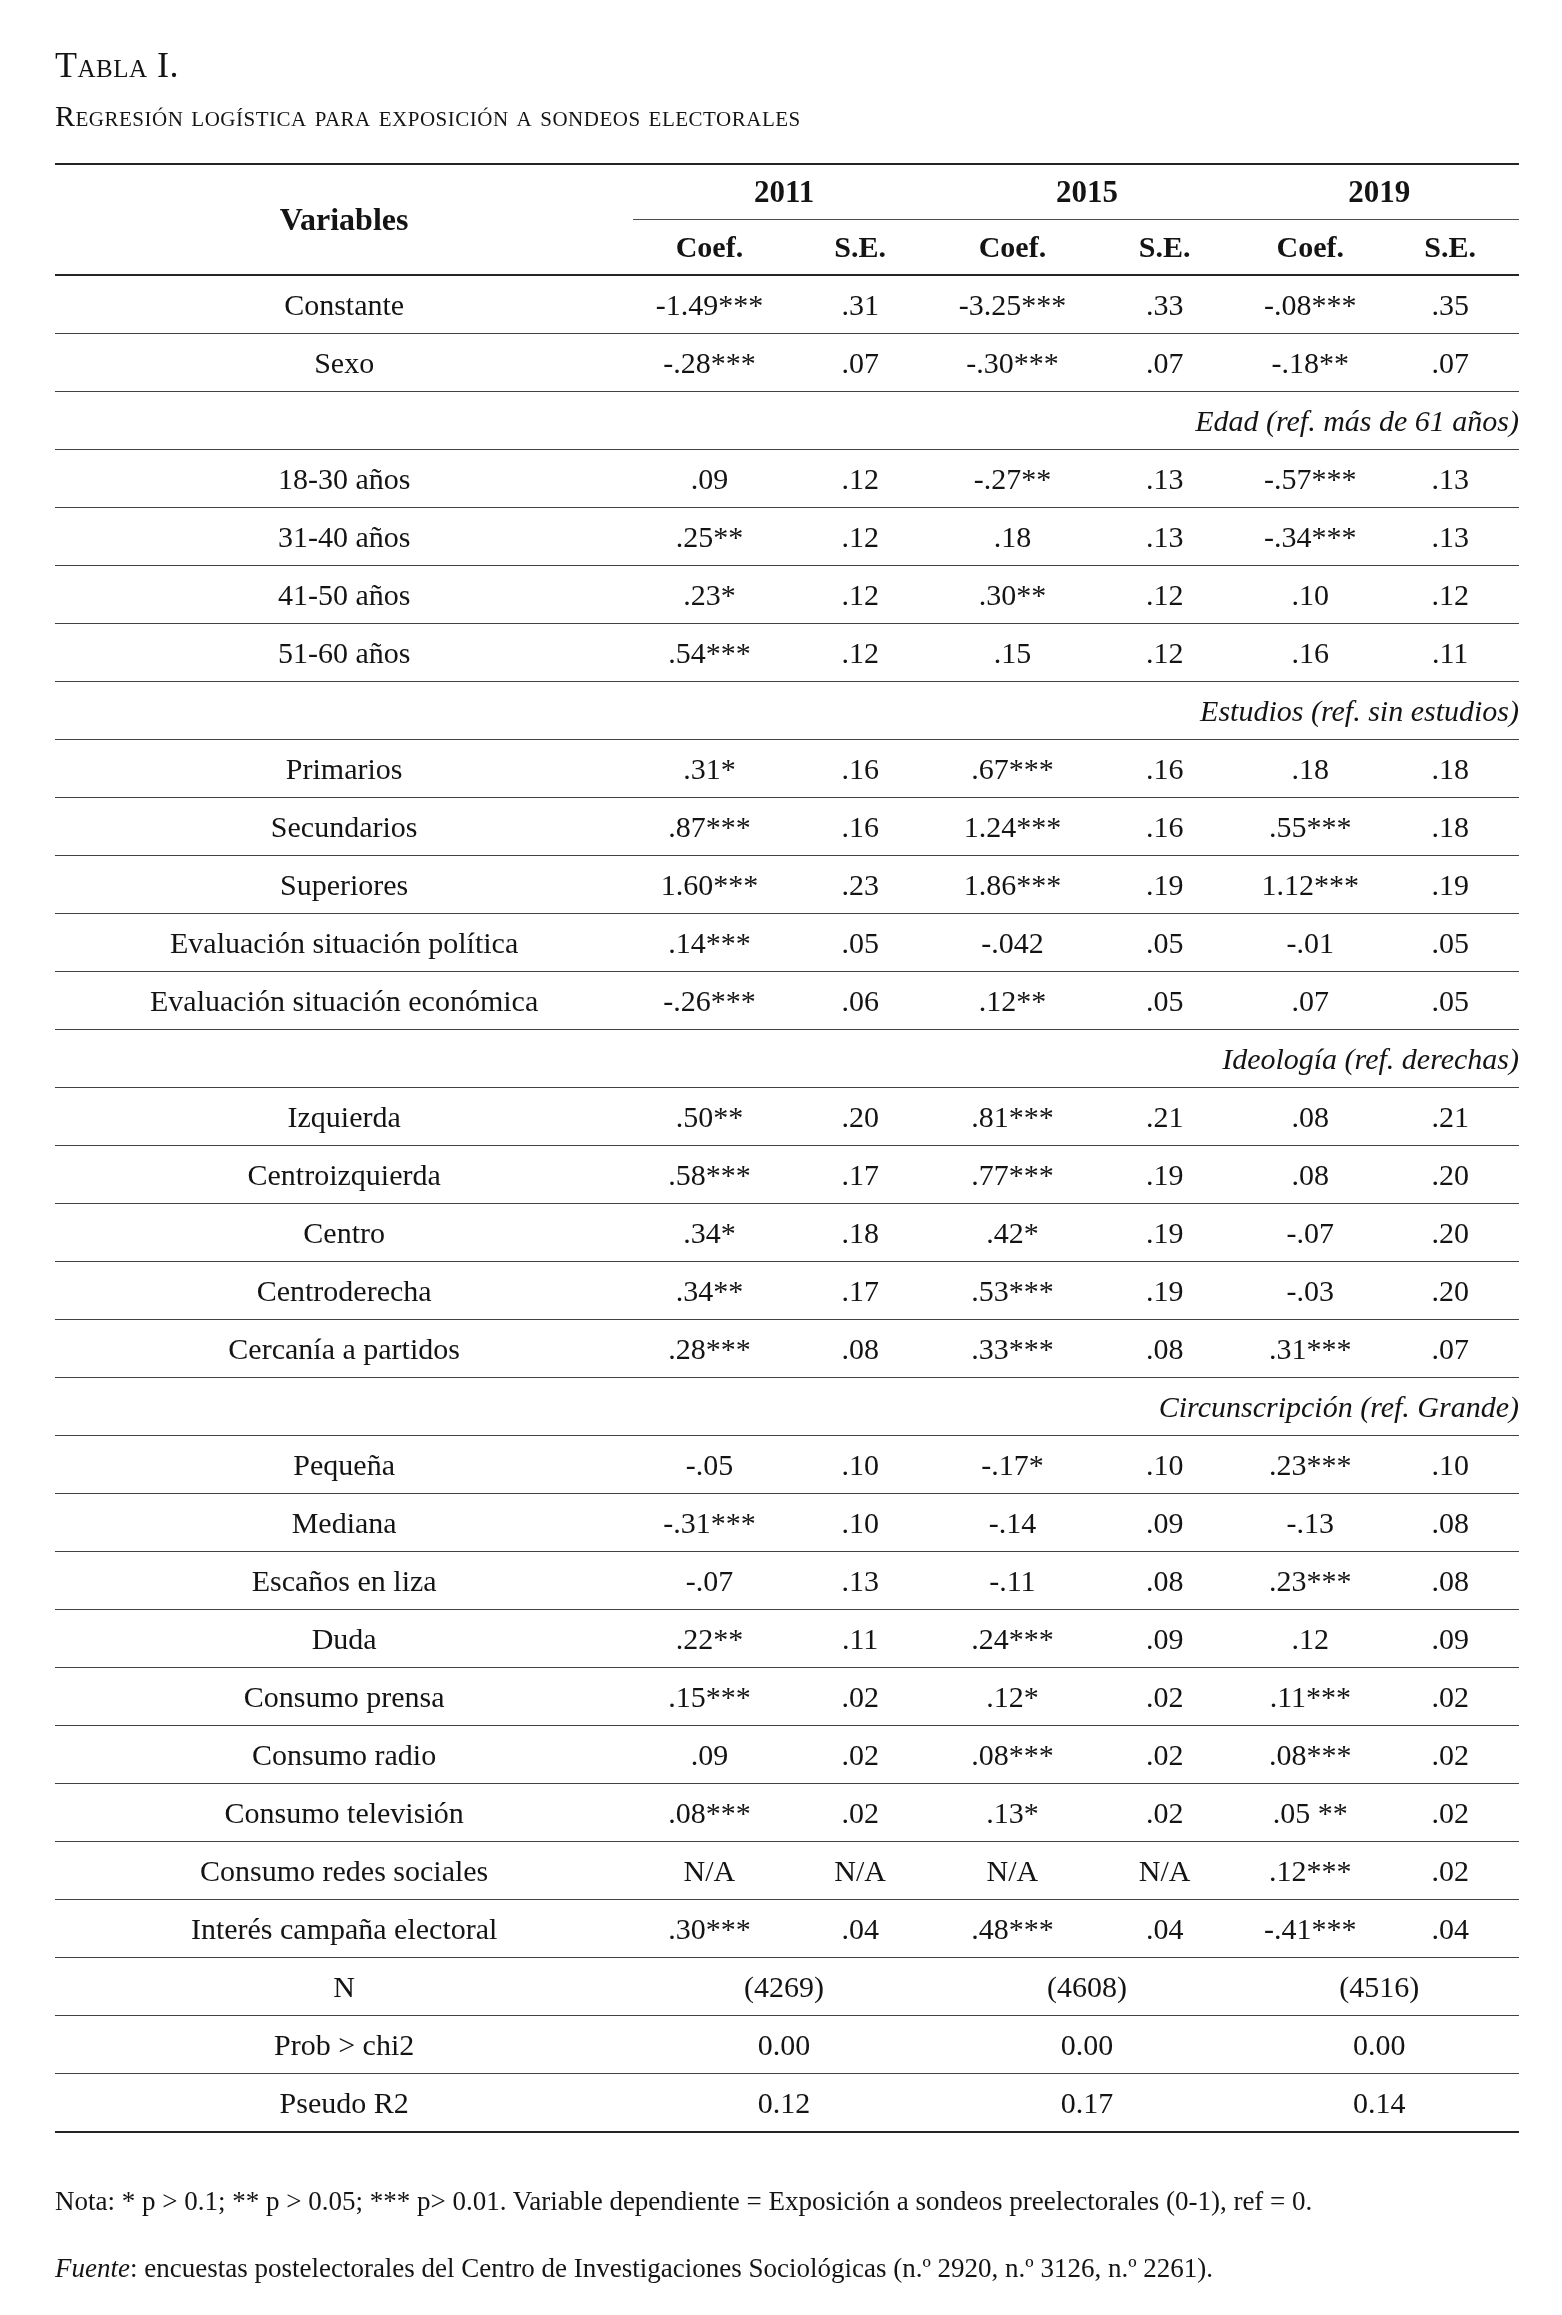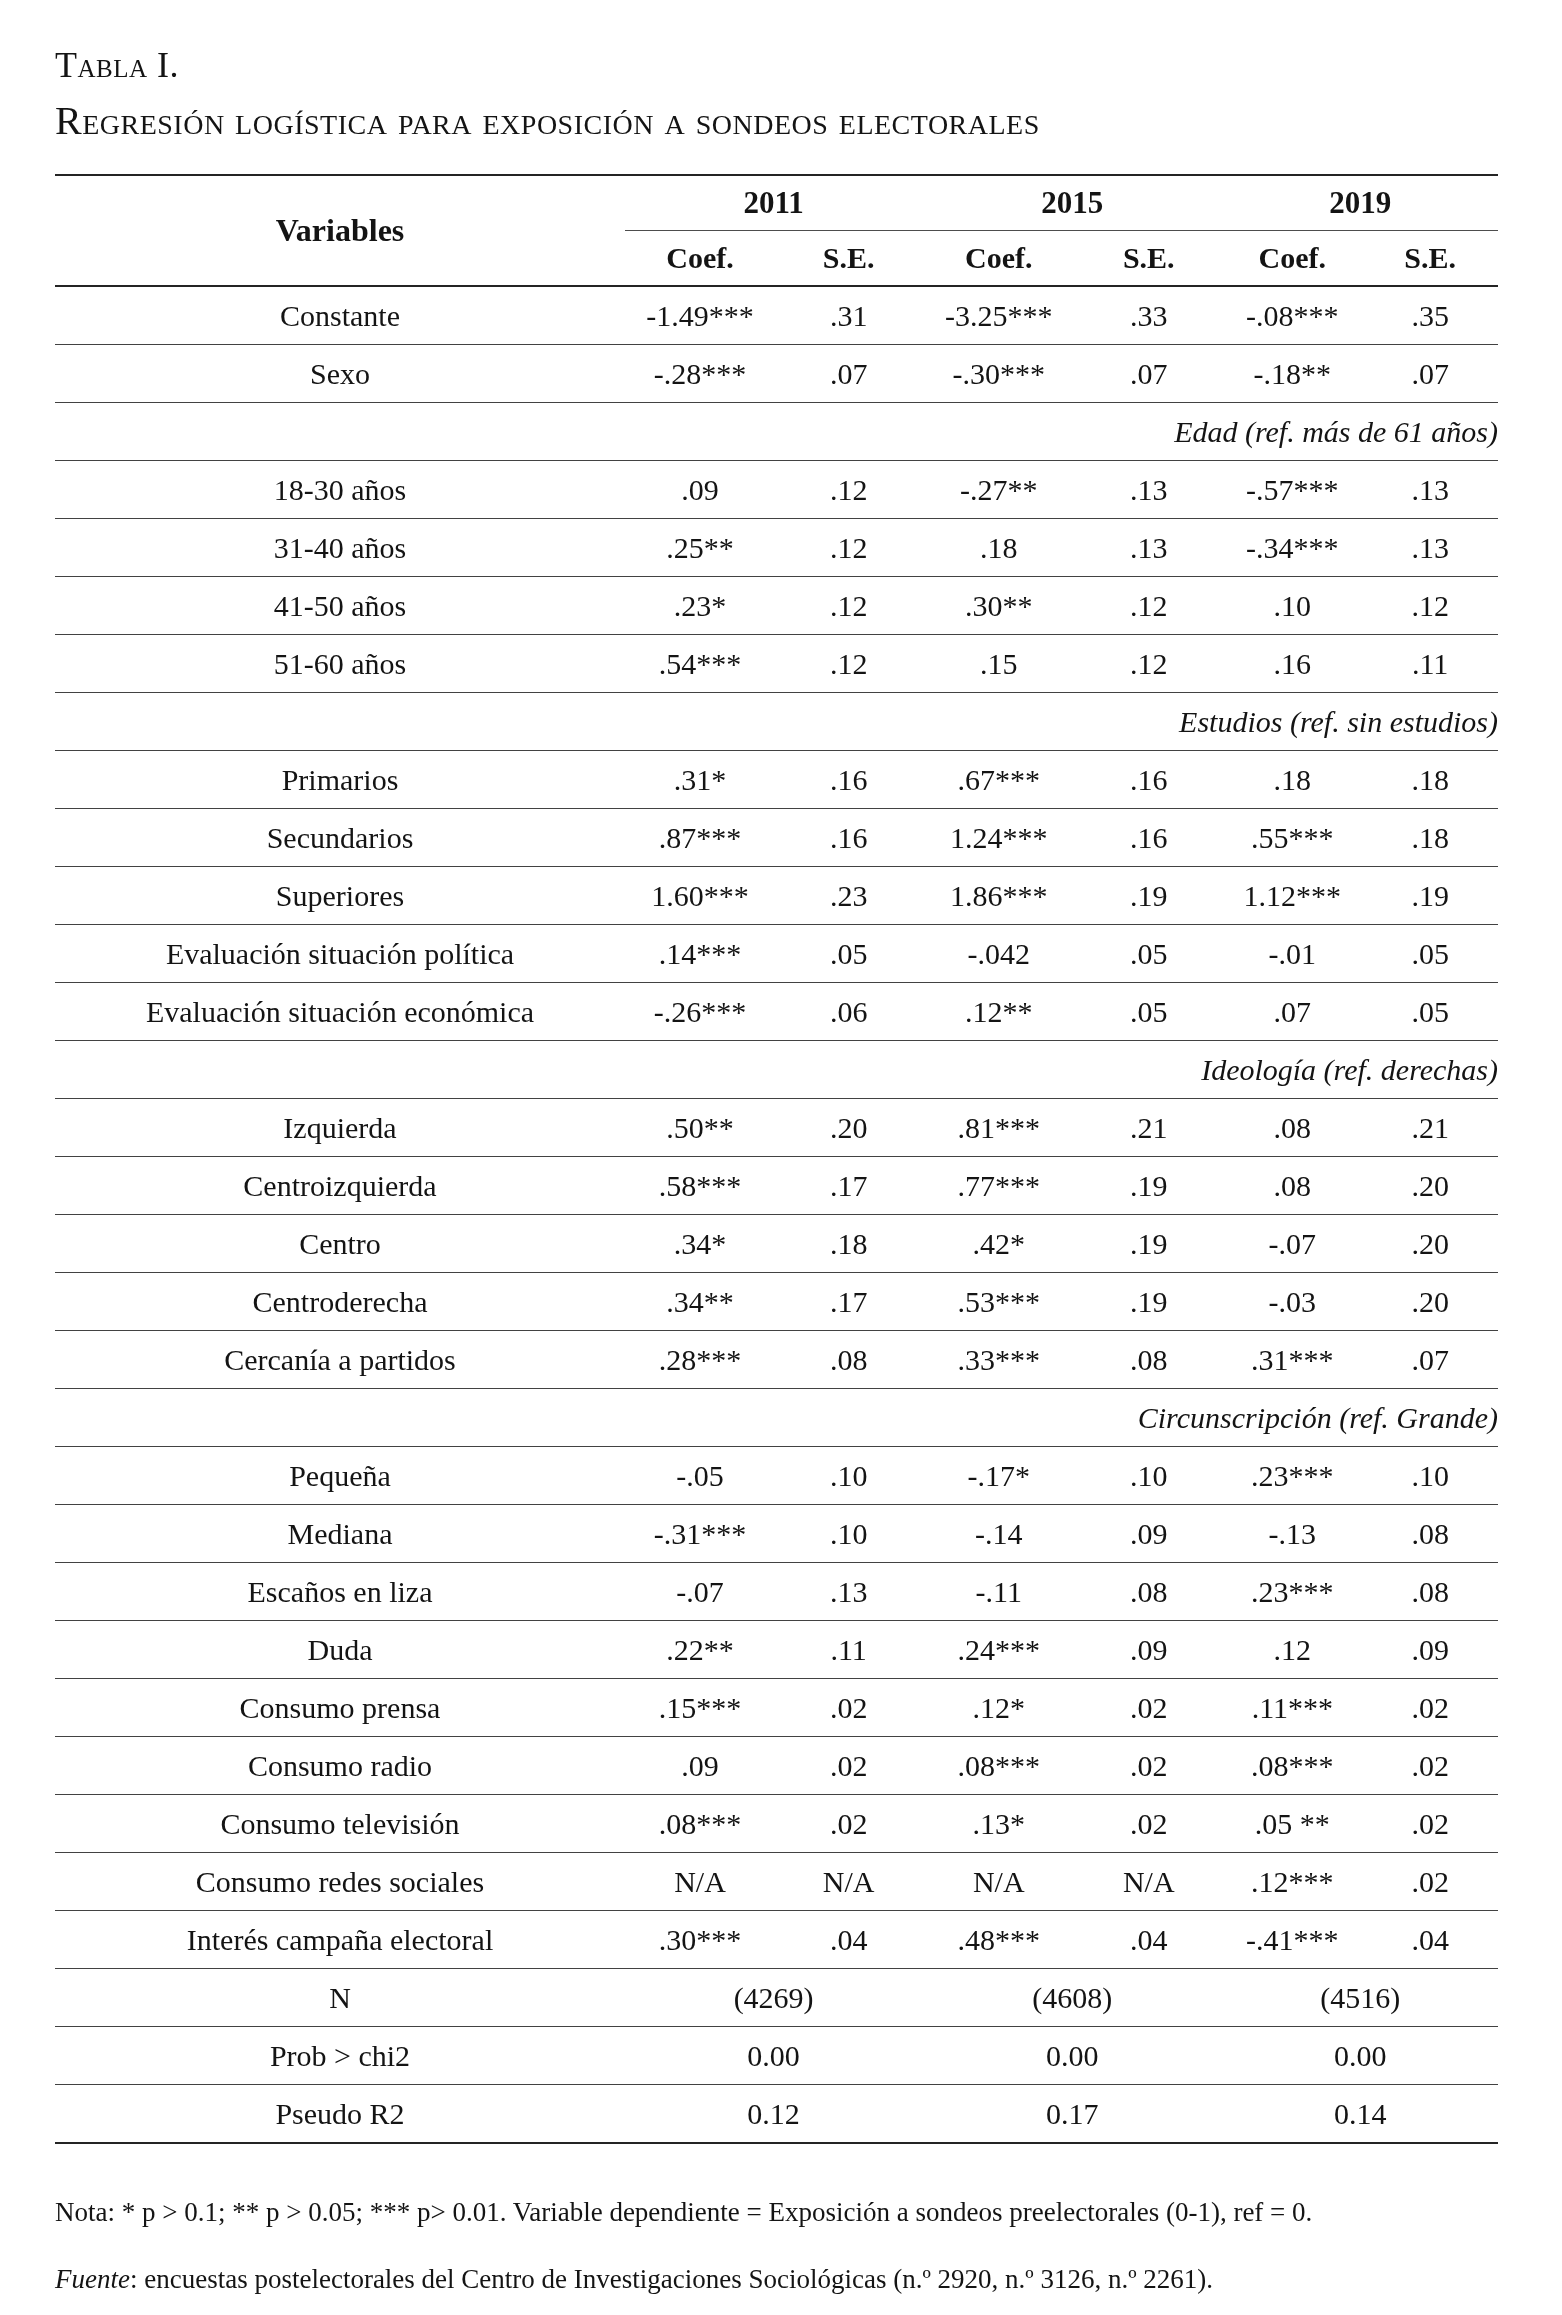--- a/index.html
+++ b/index.html
@@ -10,33 +10,33 @@
   }
   body {
     font-family: "Liberation Serif", "DejaVu Serif", serif;
     color: #141414;
     -webkit-font-smoothing: antialiased;
   }
   .page {
     width: 1562px;
     height: 2315px;
     box-sizing: border-box;
-    padding: 46px 64px 0 55px;
+    padding: 46px 43px 0 55px;
     background: #ffffff;
     position: relative;
   }
   .title {
     font-variant: small-caps;
     font-size: 36px;
     line-height: 1.1;
     letter-spacing: 0.5px;
   }
   .subtitle {
     font-variant: small-caps;
-    font-size: 40px;
+    font-size: 30px;
     line-height: 1.1;
     letter-spacing: 0.5px;
     margin-top: 13.5px;
   }
   table.regression {
     width: 100%;
     border-collapse: collapse;
     table-layout: fixed;
     margin-top: 31px;
     font-size: 30px;

